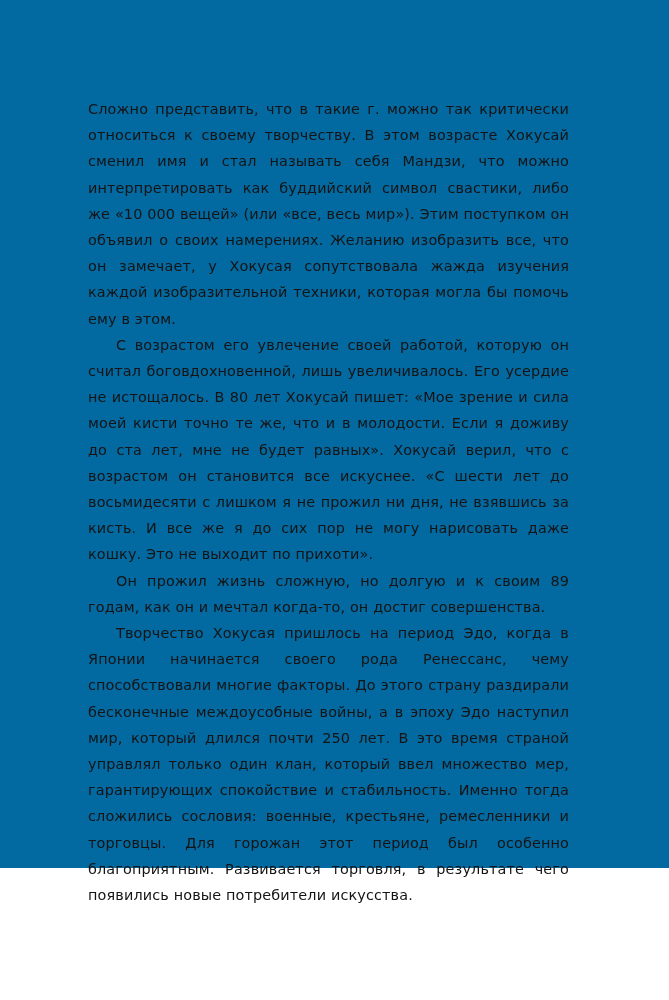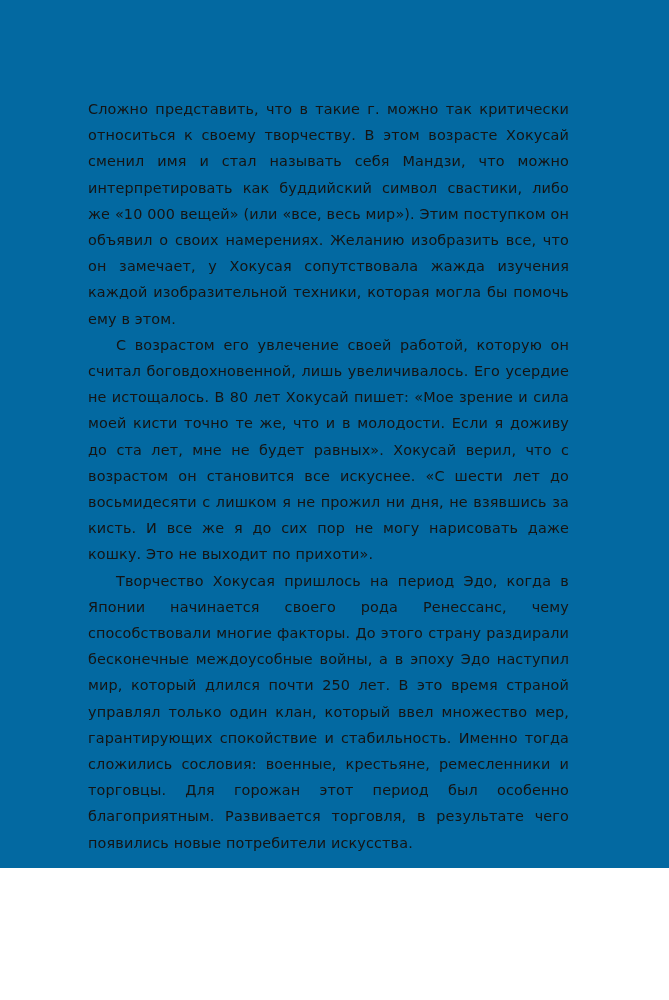--- a/index.html
+++ b/index.html
@@ -39,16 +39,17 @@
     text-indent: 0;
   }
 </style>
 </head>
 <body>
 
 <div class="page">
   <div class="body-text">
     <p class="para first">Сложно представить, что в такие г. можно так критически от­носиться к своему творчеству. В этом возрасте Хокусай сме­нил имя и стал называть себя Мандзи, что можно интерпре­тировать как буддийский символ свастики, либо же «10 000 вещей» (или «все, весь мир»). Этим поступком он объявил о своих намерениях. Желанию изобразить все, что он замеча­ет, у Хокусая сопутствовала жажда изучения каждой изо­бразительной техники, которая могла бы помочь ему в этом.</p>
     <p class="para">С возрастом его увлечение своей работой, которую он считал боговдохновенной, лишь увеличивалось. Его усердие не истощалось. В 80 лет Хокусай пишет: «Мое зрение и сила моей кисти точно те же, что и в молодости. Если я доживу до ста лет, мне не будет равных». Хокусай верил, что с возрас­том он становится все искуснее. «С шести лет до восьмидеся­ти с лишком я не прожил ни дня, не взявшись за кисть. И все же я до сих пор не могу нарисовать даже кошку. Это не вы­ходит по прихоти».</p>
+    <p class="para">Он прожил жизнь сложную, но долгую и к своим 89 годам, как он и мечтал когда-то, он достиг совершенства.</p>
     <p class="para">Творчество Хокусая пришлось на период Эдо, когда в Япо­нии начинается своего рода Ренессанс, чему способствова­ли многие факторы. До этого страну раздирали бесконеч­ные междоусобные войны, а в эпоху Эдо наступил мир, который длился почти 250 лет. В это время страной управ­лял только один клан, который ввел множество мер, гаран­тирующих спокойствие и стабильность. Именно тогда сло­жились сословия: военные, крестьяне, ремесленники и тор­говцы. Для горожан этот период был особенно благоприятным. Развивается торговля, в результате чего появились новые потребители искусства.</p>
 
   </div>
 </div>
 
 </body></html>

